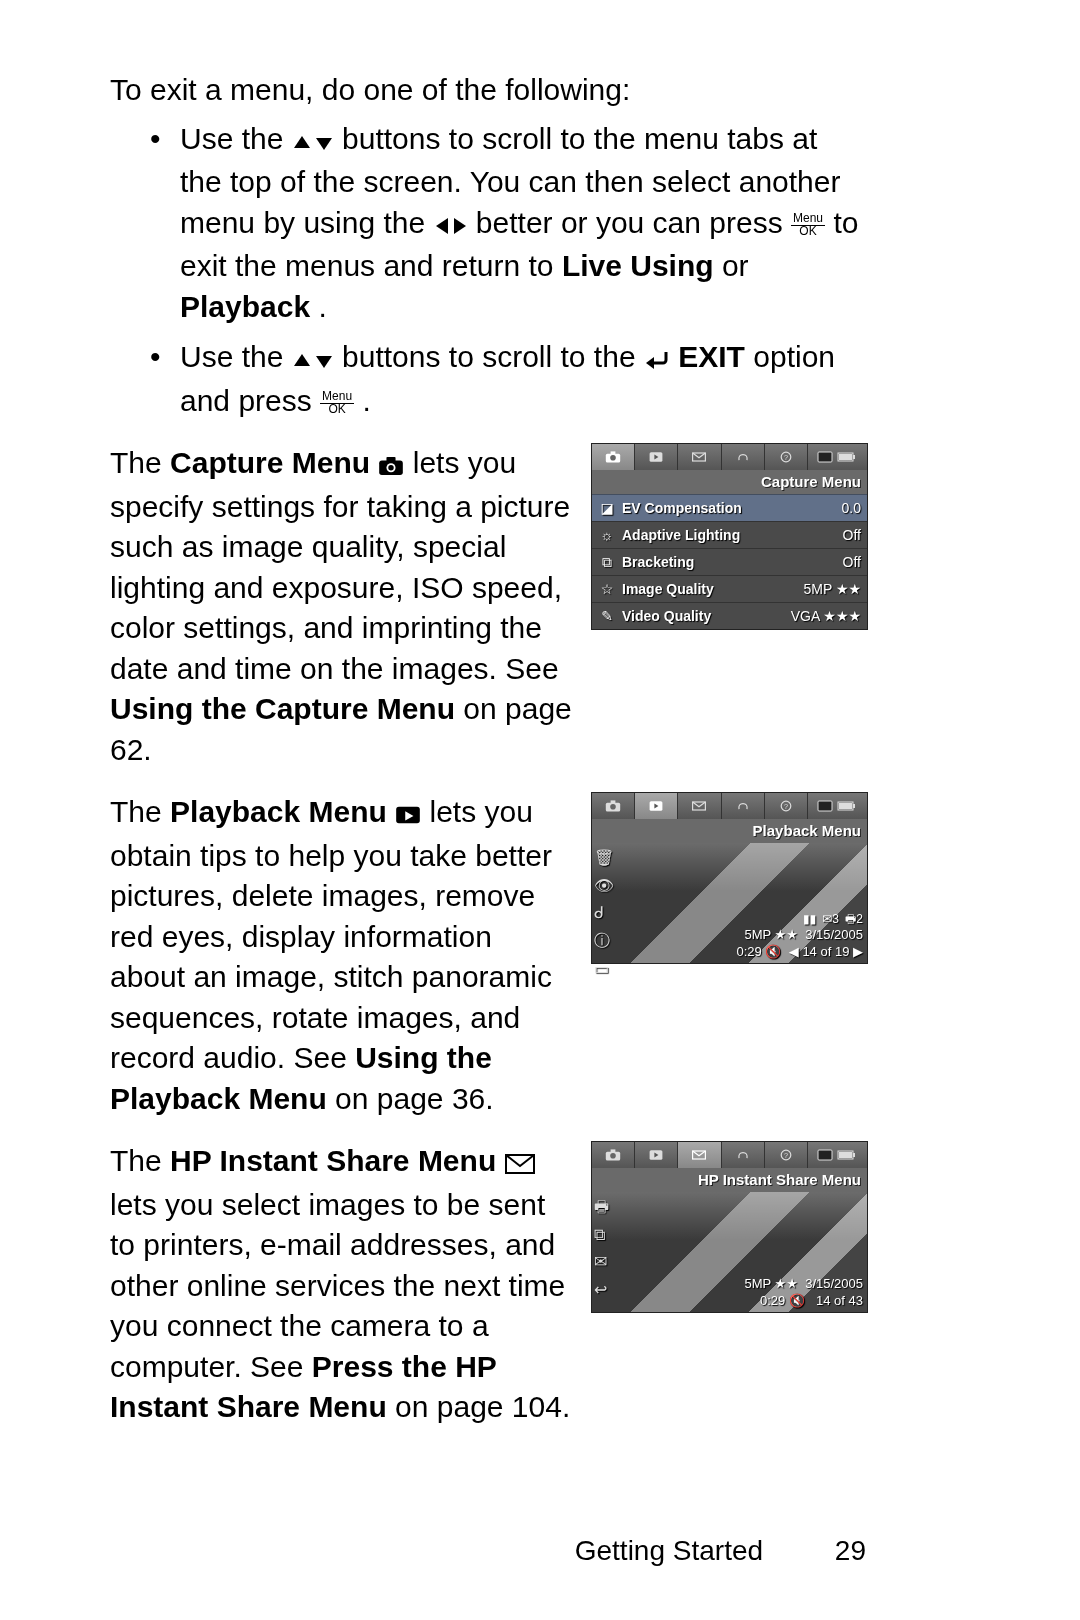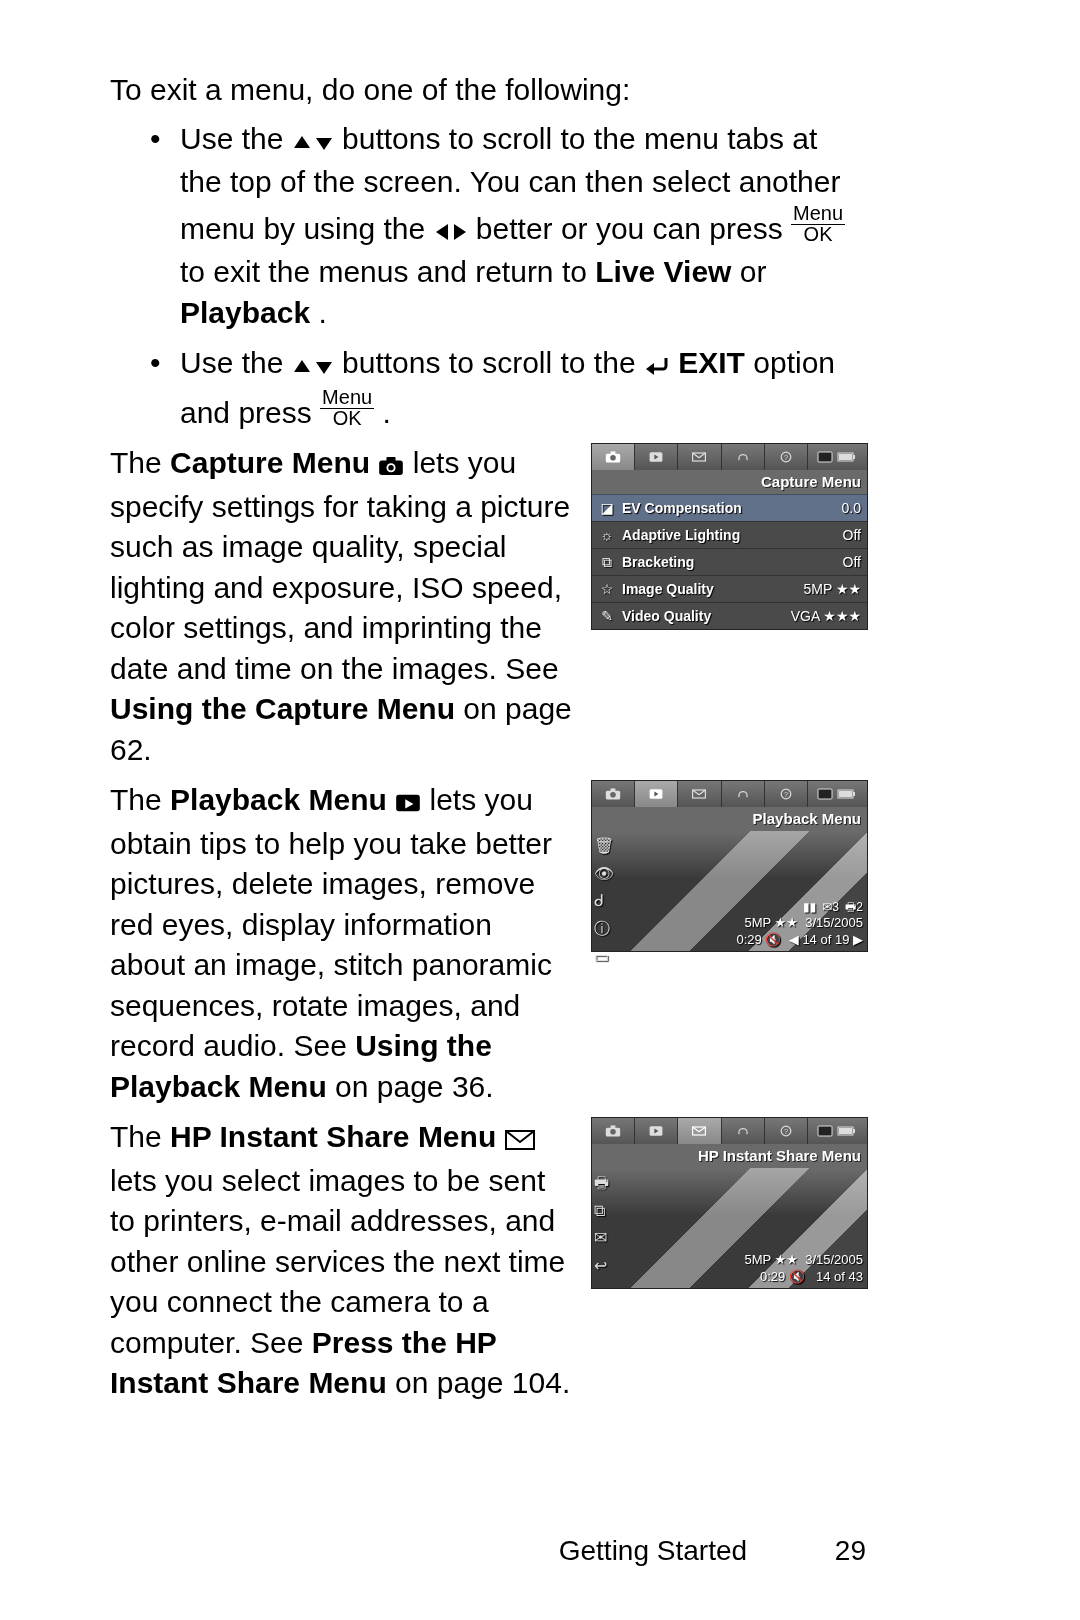--- a/index.html
+++ b/index.html
@@ -34,21 +34,21 @@
     content: "•";
     position: absolute;
     left: 0;
     top: 0;
     font-size: 30px;
   }
   .row {
     display: flex;
     align-items: flex-start;
     gap: 16px;
-    margin-top: 10px;
+    margin-top: 22px;
   }
   .coltext {
     flex: 1;
   }
   .scrshot {
     width: 275px;
     flex: 0 0 275px;
   }
   .scrshot .lcd {
     width: 275px;
@@ -139,28 +139,28 @@
     justify-content:flex-end;
     align-items:center;
     font-size:12px;
   }
   .footer {
     position: absolute;
     right: 50px;
     bottom: 50px;
     font-size: 28px;
   }
-  .footer .sec { margin-right: 80px; }
+  .footer .sec { margin-right: 64px; }
   .inlineicon {
     display: inline-block;
     vertical-align: -3px;
   }
   .menubtn {
     display: inline-block;
-    font-size: 20px;
+    font-size: 12px;
     line-height: 1.05;
     text-align: center;
     vertical-align: -2px;
     border-bottom: 0;
   }
   .menubtn .top { border-bottom: 1.5px solid #000; padding: 0 2px; }
   .menubtn .bot { padding: 0 2px; }
 </style>
 </head>
 <body>
@@ -182,21 +182,21 @@
       <span> buttons to scroll to the menu tabs at the top of the screen. You can then select another menu by using the </span>
       <span class="inlineicon">
         <svg width="34" height="20" viewBox="0 0 34 20">
             <polygon points="2,10 14,2 14,18" fill="#000"></polygon>
             <polygon points="32,10 20,2 20,18" fill="#000"></polygon>
           </svg>
       </span>
       <span> better or you can press </span>
       <span class="menubtn"><span class="top">Menu</span><br><span class="bot">OK</span></span>
       <span> to exit the menus and return to </span>
-      <b>Live View</b>
+      <b>Live Using</b>
       <span> or </span>
       <b>Playback</b>
       <span>.</span>
     </li>
 
     <li>
       <span>Use the </span>
       <span class="inlineicon">
         <svg width="42" height="18" viewBox="0 0 42 18">
             <polygon points="10,2 2,14 18,14" fill="#000"></polygon>

